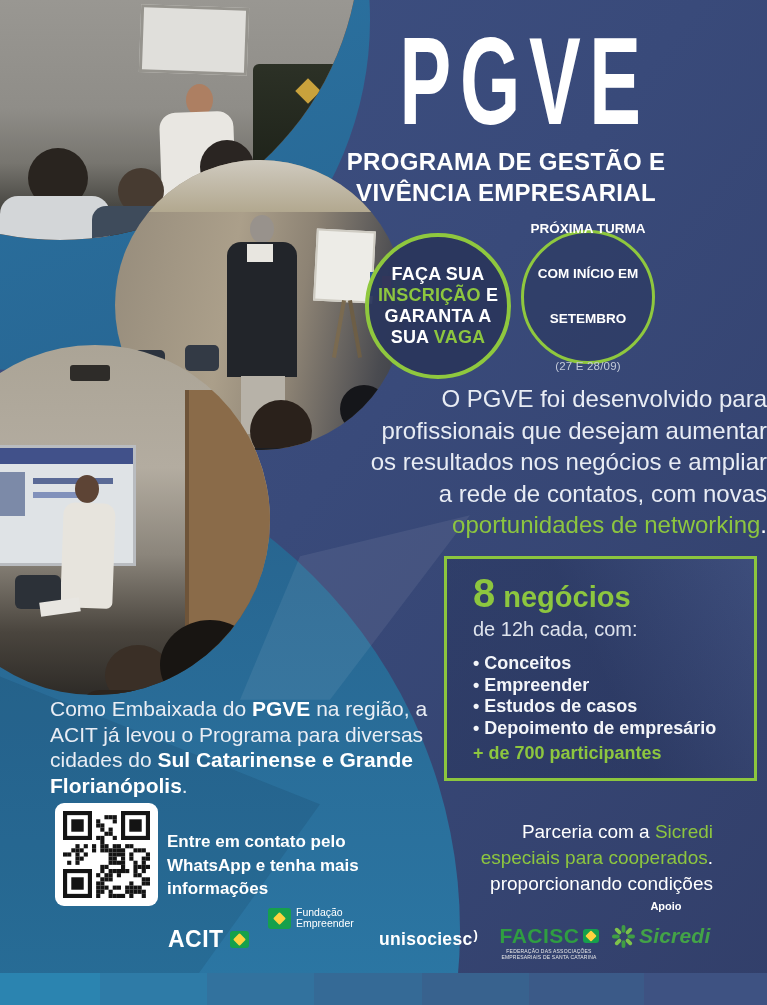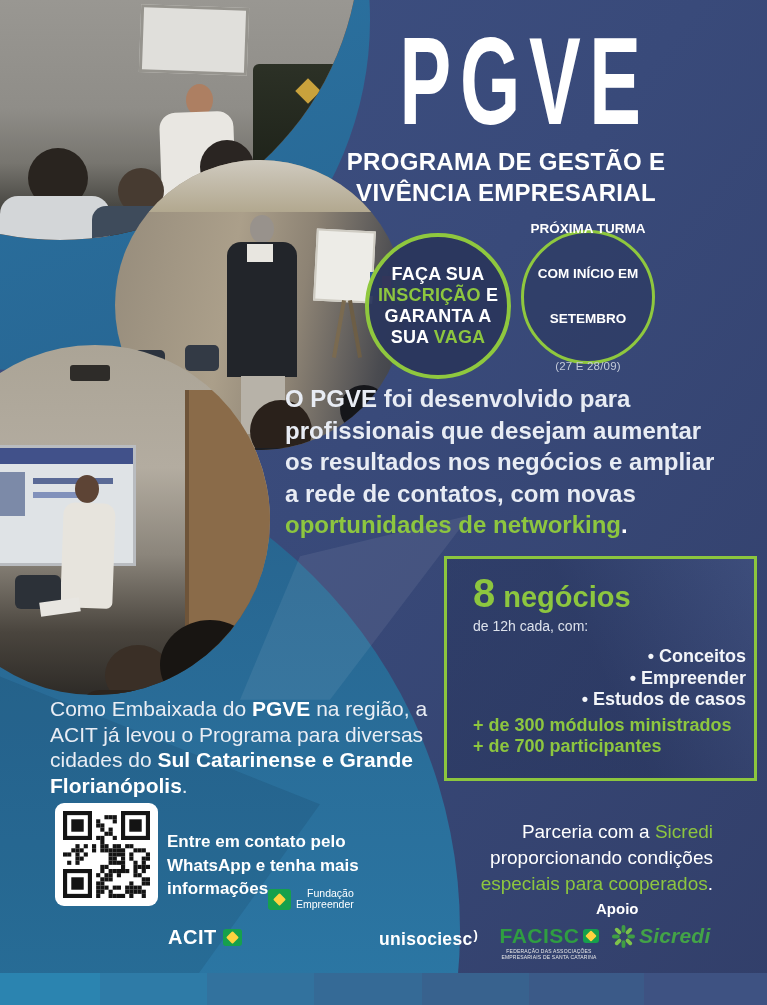--- a/index.html
+++ b/index.html
@@ -85,44 +85,44 @@
   .subtitle span{display:block;}
   .badge{position:absolute;border-radius:50%;display:flex;flex-direction:column;
     align-items:center;justify-content:center;text-align:center;color:#fff;}
   .cta{left:365px;top:233px;width:138px;height:138px;border:4px solid #8fc83e;
     background:rgba(42,54,92,.94);font-size:18px;font-weight:700;line-height:21px;letter-spacing:.2px;}
   .next{left:521px;top:230px;width:128px;height:128px;border:3px solid #8fc83e;
     background:rgba(42,54,92,.55);font-size:13.5px;font-weight:700;line-height:17px;gap:28px;}
   .next .dates{font-size:11.5px;font-weight:400;color:#c3cad9;margin-top:3px;letter-spacing:.2px;}
   .g{color:#8dc63f;} .w{color:#fff;}
   .line{display:block;}
-  .intro{left:285px;top:383px;width:482px;text-align:left;color:#e8ecf4;
-    font-size:24px;line-height:31.5px;font-weight:700;}
+  .intro{left:285px;top:383px;width:482px;text-align:right;color:#e8ecf4;
+    font-size:24px;line-height:31.5px;font-weight:400;}
   .mbox{left:444px;top:556px;width:313px;height:225px;border:3px solid #8cc63e;
     box-sizing:border-box;padding:12px 8px 0 26px;color:#fff;
     background:linear-gradient(245deg,rgba(130,160,215,.10) 0%,rgba(18,28,58,.22) 50%);}
   .mhead{color:#8dc63f;font-weight:700;}
   .mnum{font-size:40px;}
   .mword{font-size:29px;margin-left:8px;}
-  .msub{font-size:14px;color:#dde2ec;margin-top:2px;font-weight:400;}
-  .mlist{margin-top:12px;font-size:18px;font-weight:700;line-height:21.5px;color:#f3f5f9;text-align:right;}
+  .msub{font-size:20px;color:#dde2ec;margin-top:2px;font-weight:400;}
+  .mlist{margin-top:12px;font-size:18px;font-weight:700;line-height:21.5px;color:#f3f5f9;}
   .mstats{margin-top:4px;font-size:18px;font-weight:700;line-height:21.5px;color:#8dc63f;}
   .amb{left:50px;top:696px;width:402px;font-size:21px;line-height:25.5px;color:#e9edf4;}
   .amb b{color:#fff;font-weight:700;}
   .qr{left:55px;top:803px;width:103px;height:103px;background:#fff;border-radius:9px;
     display:flex;align-items:center;justify-content:center;}
   .wa{left:167px;top:830px;width:215px;font-size:17px;font-weight:700;line-height:23.5px;color:#fff;}
   .part{right:54px;top:819px;width:330px;text-align:right;font-size:19px;font-weight:400;line-height:26px;color:#fff;}
-  .apoio{left:596px;top:900px;width:140px;text-align:left;font-size:15px;font-weight:700;color:#fff;}
+  .apoio{left:596px;top:900px;width:140px;text-align:center;font-size:11px;font-weight:700;color:#fff;}
   
   .logo{position:absolute;display:flex;align-items:center;gap:6px;color:#fff;}
-  .acit{left:168px;top:926px;font-size:20px;font-weight:800;letter-spacing:.5px;}
+  .acit{left:168px;top:926px;font-size:23px;font-weight:800;letter-spacing:.5px;}
   .sq{width:19px;height:17px;background:#16a04c;border-radius:3px;display:flex;align-items:center;justify-content:center;}
   .dia{width:9px;height:9px;background:#ffd23f;transform:rotate(45deg);border-radius:1px;}
-  .fund{left:268px;top:888px;gap:5px;text-align:right;}
+  .fund{left:268px;top:907px;gap:5px;}
   .fund .sq{width:23px;height:21px;}
   .fund .txt{font-size:10.5px;line-height:11px;font-weight:400;}
   .uni{left:379px;top:929px;font-size:17.5px;font-weight:700;letter-spacing:.3px;gap:1px;}
   .uni .mark{display:inline-block;transform:translateY(-5px);font-size:13px;}
   .facisc{left:497px;top:924px;width:104px;display:block;text-align:center;}
   .frow{display:flex;align-items:center;justify-content:center;gap:3px;}
   .ftxt{font-size:21px;font-weight:800;color:#2f9e41;letter-spacing:.5px;}
   .facisc .sq{width:16px;height:14px;}
   .facisc .dia{width:8px;height:8px;}
   .fsub{font-size:5px;line-height:5.5px;margin-top:1px;color:#e8e8e8;letter-spacing:.2px;font-weight:400;}
@@ -228,23 +228,23 @@
 
   <div class="abs mbox">
     <div class="mhead">
       <span class="mnum">8</span><span class="mword">negócios</span>
     </div>
     <div class="msub">de 12h cada, com:</div>
     <div class="mlist">
       <span class="line">• Conceitos</span>
       <span class="line">• Empreender</span>
       <span class="line">• Estudos de casos</span>
+      <span class="line">• Depoimento de empresário</span>
     </div>
     <div class="mstats">
-      <span class="line">+ de 300 módulos ministrados</span>
       <span class="line">+ de 700 participantes</span>
     </div>
   </div>
 
   <div class="abs amb"><span>Como Embaixada do </span><b>PGVE</b><span> na região, a ACIT já levou o Programa para diversas cidades do </span><b>Sul Catarinense e Grande Florianópolis</b><span>.</span></div>
 
   <div class="abs qr">
     <svg id="qr" width="87" height="87" viewBox="0 0 84 84">
         <rect x="0" y="0" width="28" height="4" fill="#141414"></rect>
         <rect x="0" y="24" width="28" height="4" fill="#141414"></rect>
@@ -382,22 +382,22 @@
       </svg>
   </div>
   <div class="abs wa">
     <span class="line">Entre em contato pelo</span>
     <span class="line">WhatsApp e tenha mais</span>
     <span class="line">informações</span>
   </div>
 
   <div class="abs part">
     <span class="line"><span class="w">Parceria com a </span><span class="g">Sicredi</span></span>
+    <span class="line"><span class="g">especiais para cooperados</span><span class="w">.</span></span>
     <span class="line w">proporcionando condições</span>
-    <span class="line"><span class="g">especiais para cooperados</span><span class="w">.</span></span>
   </div>
   <div class="abs apoio">Apoio</div>
 
   <div class="logo acit">
     <span>ACIT</span>
     <span class="sq">
         <i class="dia" style="position:static"></i>
       </span>
   </div>
   <div class="logo fund">

